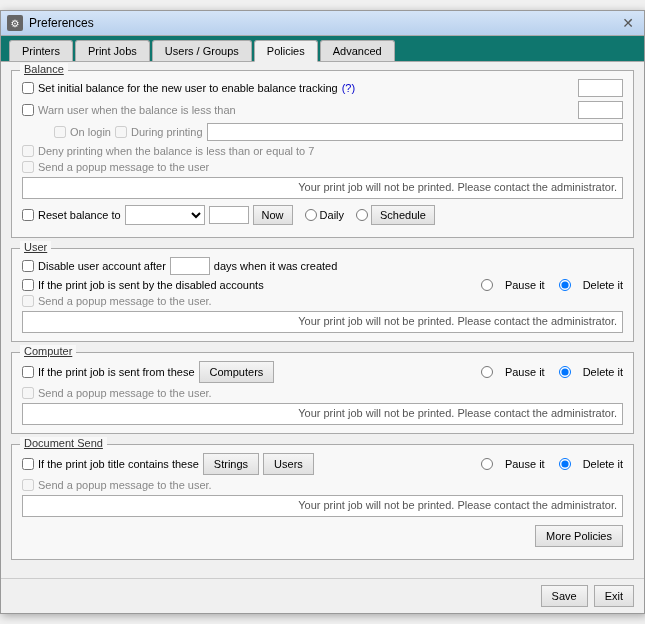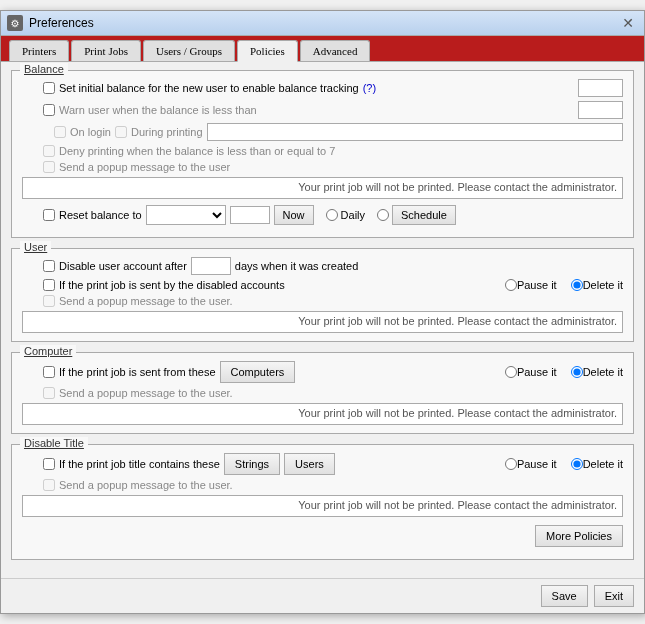--- a/index.html
+++ b/index.html
@@ -50,24 +50,23 @@
       font-size: 14px;
       cursor: pointer;
       color: #555;
       padding: 0 4px;
       background: none;
       border: none;
     }
     .tab-bar {
       display: flex;
       padding: 4px 8px 0;
-      background: #b91c1c;
+      background: #0f766e;
       border-bottom: 1px solid #aaa;
       gap: 0;
-      font-family: Liberation Serif, serif;
     }
     .tab {
       padding: 4px 12px;
       border: 1px solid #aaa;
       border-bottom: none;
       background: #e0e0e0;
       cursor: pointer;
       font-size: 11px;
       margin-right: 2px;
       border-radius: 3px 3px 0 0;
@@ -97,21 +96,20 @@
       padding: 0 4px;
       font-size: 11px;
       color: #333;
       text-decoration: underline;
     }
     .row {
       display: flex;
       align-items: center;
       margin-bottom: 4px;
       gap: 4px;
-      margin-left: 21px;
     }
     .row-indent {
       margin-left: 32px;
     }
     input[type="checkbox"] {
       width: 12px;
       height: 12px;
       margin: 0;
       cursor: pointer;
     }
@@ -167,21 +165,21 @@
     }
     .select-input {
       height: 20px;
       font-size: 11px;
       border: 1px solid #aaa;
       background: white;
       padding: 0 2px;
     }
     .radio-group {
       display: flex;
-      gap: 0;
+      gap: 12px;
     }
     .now-btn {
       border: 1px solid #aaa;
       background: linear-gradient(to bottom, #f5f5f5, #e0e0e0);
       padding: 1px 8px;
       font-size: 11px;
       cursor: pointer;
       height: 20px;
     }
     .help-link {
@@ -346,21 +344,21 @@
 
       <div class="row">
         <input type="checkbox" disabled="" style="">
         <label class="disabled">Send a popup message to the user.</label>
       </div>
 
       <div class="message-box">Your print job will not be printed. Please contact the administrator.</div>
     </div>
 
     <div class="section">
-      <span class="section-title">Disable Title</span>
+      <span class="section-title">Document Send</span>
 
       <div class="row">
         <input type="checkbox" style="">
         <label>If the print job title contains these</label>
         <button class="button">Strings</button>
         <button class="button">Users</button>
         <div class="spacer"></div>
         <span class="radio-group">
           <input type="radio" name="document-action" style="">
           <label>Pause it</label>

